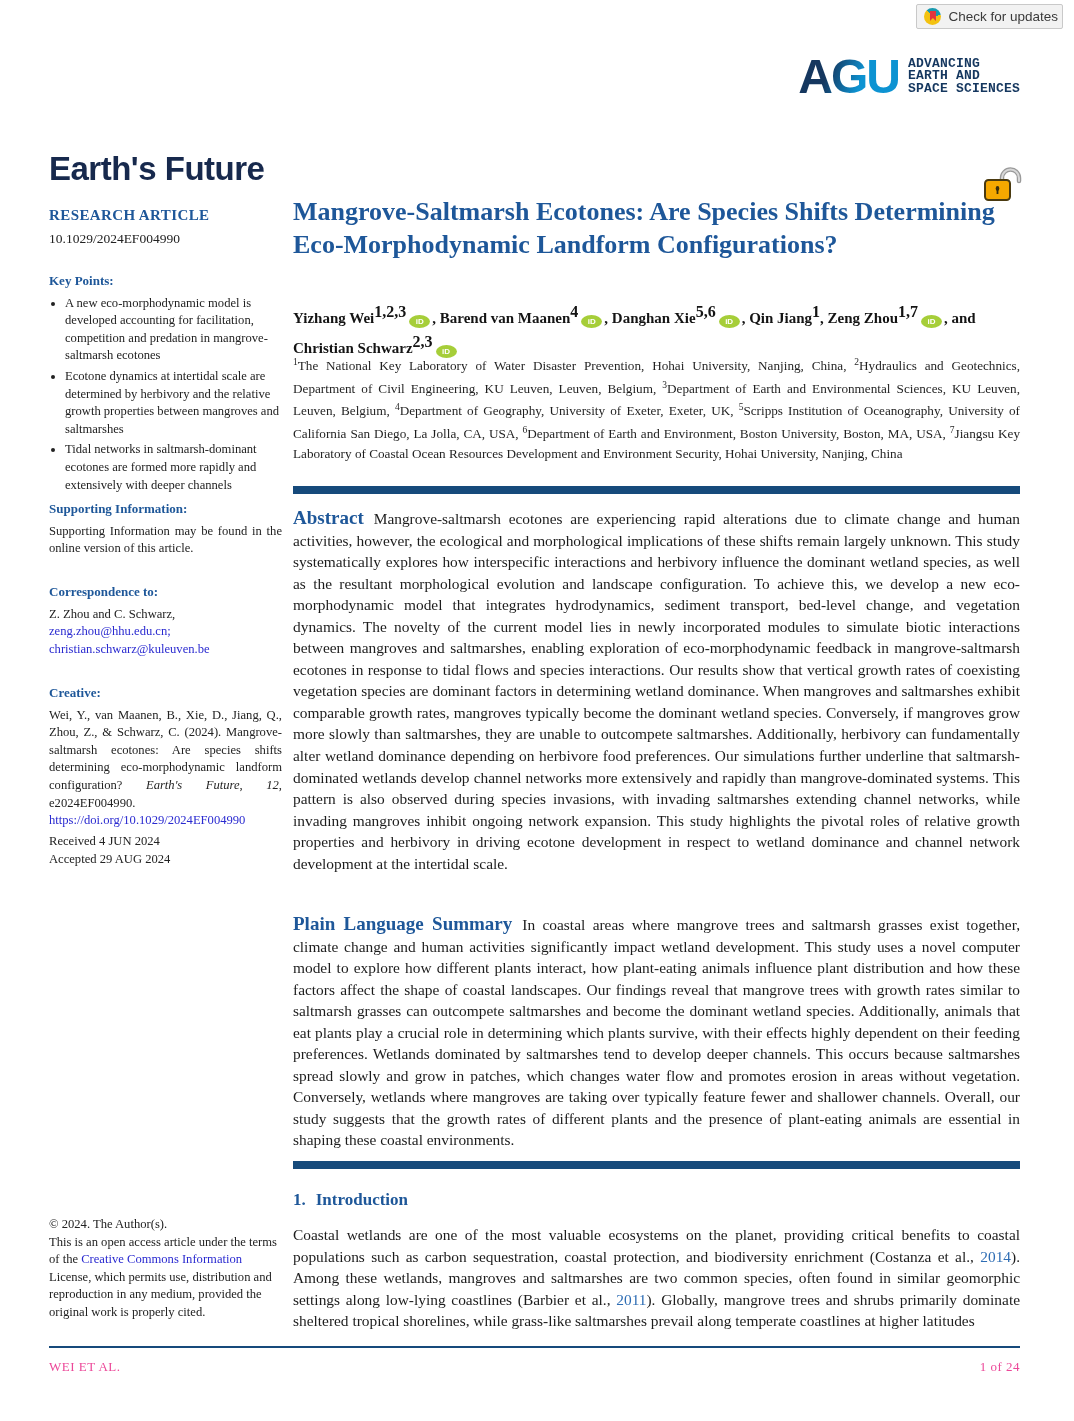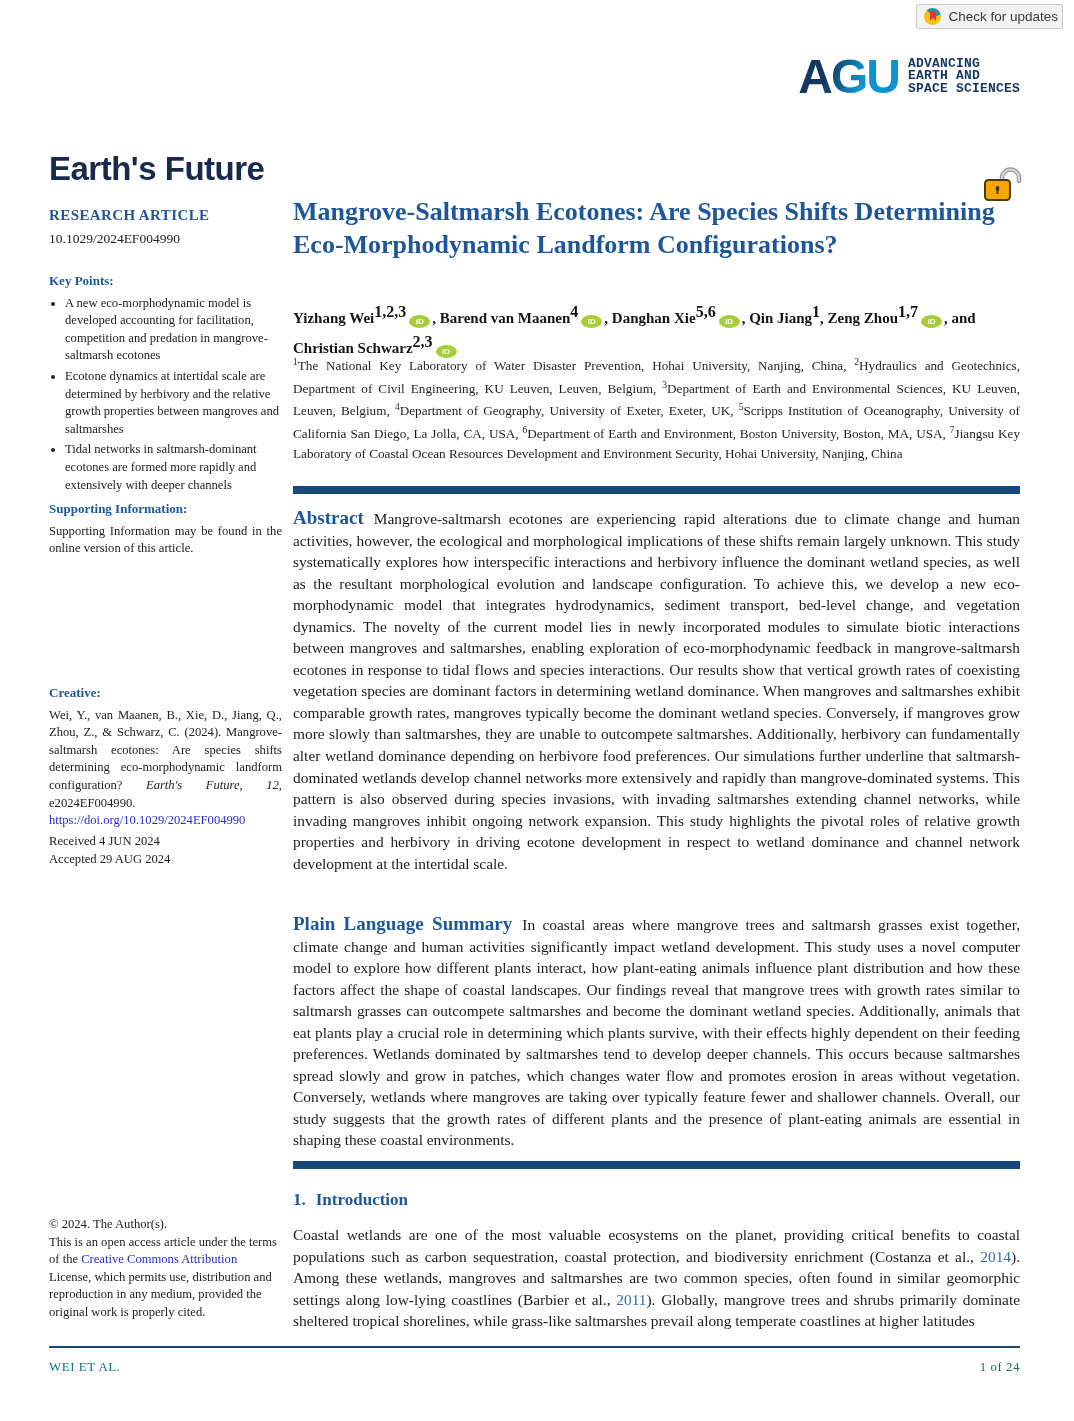--- a/index.html
+++ b/index.html
@@ -118,21 +118,21 @@
   .intro-para { top:1224px; }
 
   
   .lock { top:167px; right:50px; width:42px; height:36px; }
 
   
   .footer-rule { left:49px; top:1346px; width:971px; height:2px; background:#164a7b; }
   .footer-text {
     left:49px; top:1359px; width:971px;
     display:flex; justify-content:space-between;
-    font-size:13px; color:#0f766e; letter-spacing:0.5px;
+    font-size:13px; color:#ec4899; letter-spacing:0.5px;
   }
 </style>
 </head>
 <body>
 
 <div class="page">
 
   <div class="abs check-badge">
     <span class="crossmark">
         <span class="ribbon"></span>
@@ -158,33 +158,39 @@
         <li>Ecotone dynamics at intertidal scale are determined by herbivory and the relative growth properties between mangroves and saltmarshes</li>
         <li>Tidal networks in saltmarsh-dominant ecotones are formed more rapidly and extensively with deeper channels</li>
       </ul>
   </div>
 
   <div class="abs side" style="top:500px">
     <div class="side-heading">Supporting Information:</div>
     <p>Supporting Information may be found in the online version of this article.</p>
   </div>
 
+  <div class="abs side" style="top:583px">
+    <div class="side-heading">Correspondence to:</div>
+    <div>Z. Zhou and C. Schwarz,</div>
+    <div class="link">zeng.zhou@hhu.edu.cn;</div>
+    <div class="link">christian.schwarz@kuleuven.be</div>
+  </div>
 
   <div class="abs side" style="top:684px">
     <div class="side-heading">Creative:</div>
     <p>Wei, Y., van Maanen, B., Xie, D., Jiang, Q., Zhou, Z., &amp; Schwarz, C. (2024). Mangrove-saltmarsh ecotones: Are species shifts determining eco-morphodynamic landform configuration? <i>Earth's Future</i>, <i>12</i>, e2024EF004990. <span class="link">https://doi.org/10.1029/2024EF004990</span></p>
   </div>
 
   <div class="abs side" style="top:833px">
     <div>Received 4 JUN 2024</div>
     <div>Accepted 29 AUG 2024</div>
   </div>
 
   <div class="abs side pre-line" style="top:1216px">© 2024. The Author(s).
-This is an open access article under the terms of the <span class="link">Creative Commons Attribution</span> License, which permits use, distribution and reproduction in any medium, provided the original work is properly cited.</div>
+This is an open access article under the terms of the <span class="link">Creative Commons Information</span> License, which permits use, distribution and reproduction in any medium, provided the original work is properly cited.</div>
 
   <svg class="abs lock" viewBox="0 0 42 36">
     <path d="M 20 16 v -5 a 8.5 8.5 0 0 1 17 0 v 3" fill="none" stroke="#9a9a9a" stroke-width="4.5" stroke-linecap="round"></path>
     <path d="M 20 16 v -5 a 8.5 8.5 0 0 1 17 0 v 3" fill="none" stroke="#d8d8d8" stroke-width="2" stroke-linecap="round"></path>
     <rect x="3" y="13" width="25" height="20" rx="3.5" fill="#f6a800" stroke="#4a3a10" stroke-width="2"></rect>
     <ellipse cx="15.5" cy="21.5" rx="1.8" ry="2.4" fill="#3a2e0c"></ellipse>
     <rect x="14.6" y="22.5" width="1.8" height="4.5" fill="#3a2e0c"></rect>
   </svg>
 
   <h1 class="abs main-title">Mangrove-Saltmarsh Ecotones: Are Species Shifts Determining Eco-Morphodynamic Landform Configurations?</h1>

